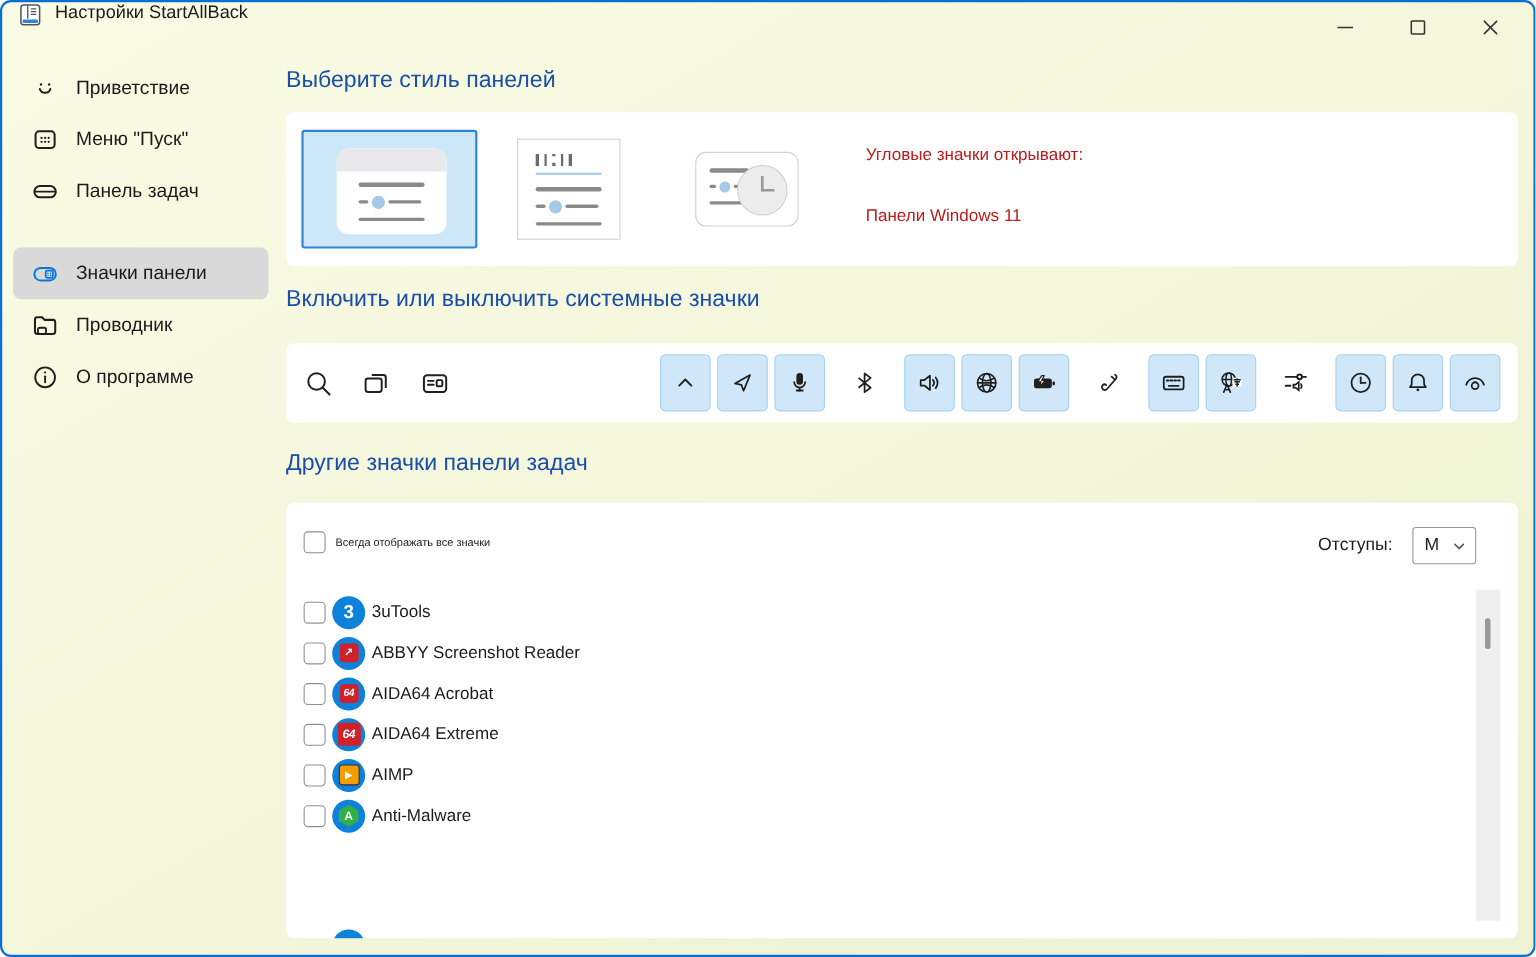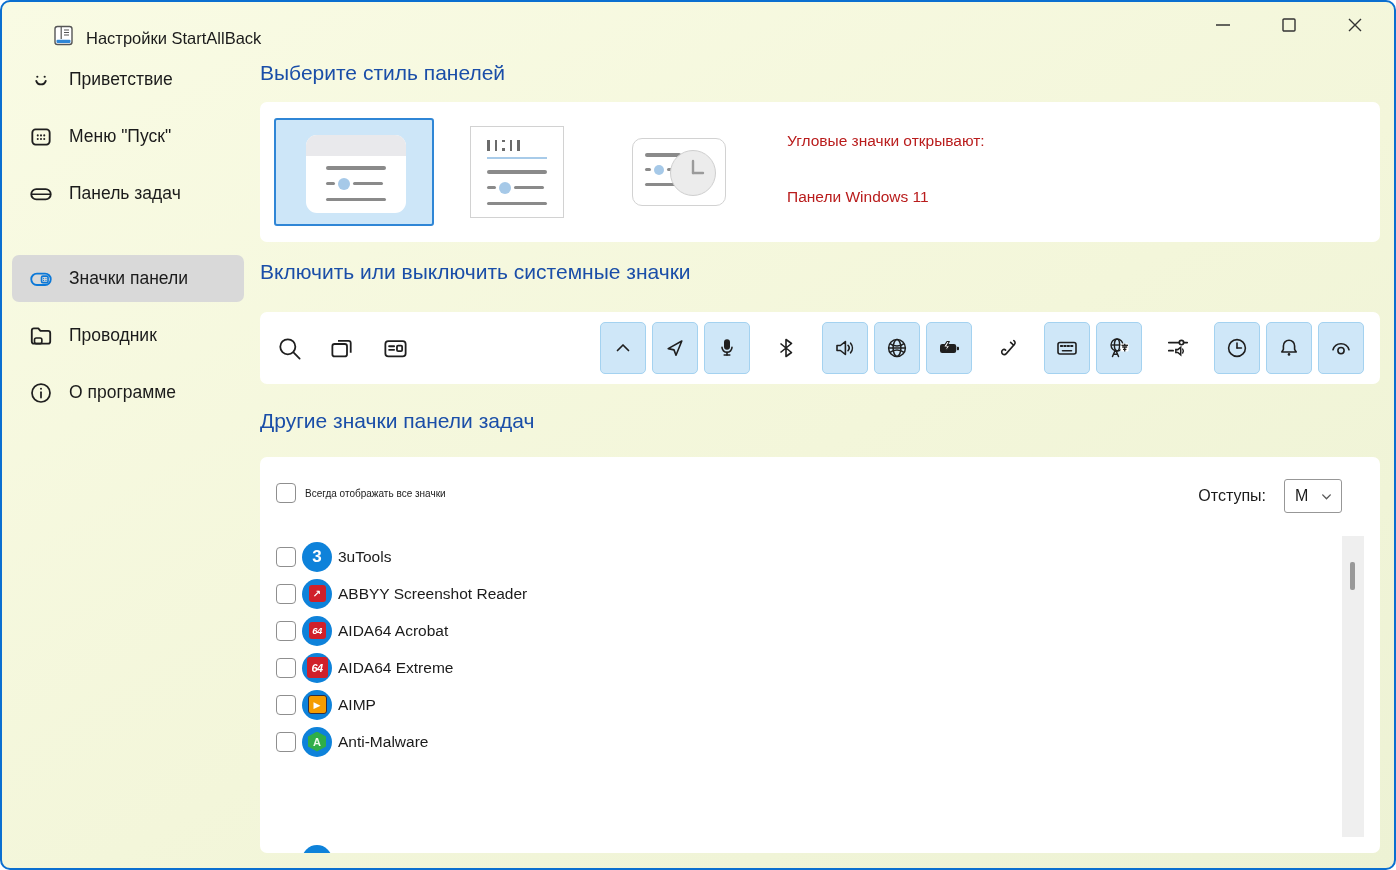--- a/index.html
+++ b/index.html
@@ -4,27 +4,27 @@
 <style>
   * { margin:0; padding:0; box-sizing:border-box; }
   html,body { width:1396px; height:870px; background:#fff; font-family:"Liberation Sans","DejaVu Sans",sans-serif; }
   #window {
     position:relative; width:1396px; height:870px;
     border:2px solid #0b6fd0; border-radius:10px; overflow:hidden;
     background:linear-gradient(150deg,#f9fbe4 0%,#f3f6da 55%,#edf2d4 100%);
     color:#1b1b1b;
   }
   
-  #titlebar { position:absolute; left:0; top:0; width:100%; height:46px; display:flex; align-items:flex-end;padding-left:36px; }
+  #titlebar { position:absolute; left:0; top:0; width:100%; height:46px; display:flex; align-items:flex-start; }
   #titlebar .app-icon { margin-left:14px; width:24px; height:24px; }
   #titlebar .title { margin-left:10px; font-size:16.5px; }
   #win-controls { position:absolute; right:6px; top:0; height:46px; display:flex; }
   .wc-btn { width:66px; height:46px; display:flex; align-items:center; justify-content:center; }
   
-  #sidebar { position:absolute; left:10px; top:54px; width:232px; display:flex; flex-direction:column; gap:10px; }
+  #sidebar { position:absolute; left:10px; top:54px; width:232px; display:flex; flex-direction:column; }
   .side-item { height:47px; border-radius:7px; display:flex; align-items:center; padding-left:16px; gap:15px; font-size:17.5px; }
   .side-item.selected { background:#d9d9d9;margin-top:28px; }
   .side-item svg { flex:0 0 auto; }
   
   .sec-head { position:absolute; left:258px; color:#1a4ea8; font-size:21px; }
   
   .panel { position:absolute; left:258px; width:1120px; background:#fff; border-radius:7px; }
   #panel-style { top:100px; height:140px; }
   #panel-icons { top:310px; height:72px; }
   #panel-list  { top:455px; height:396px; overflow:hidden; }

